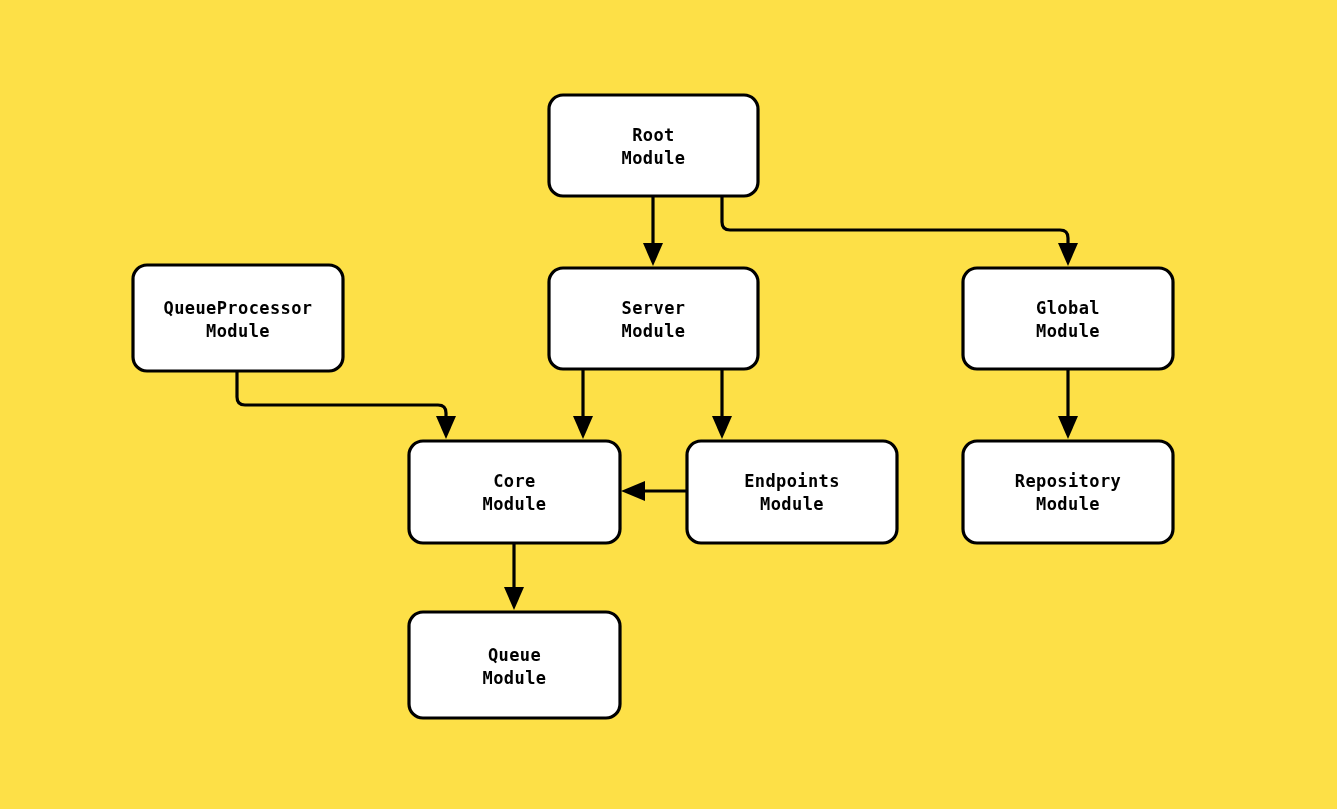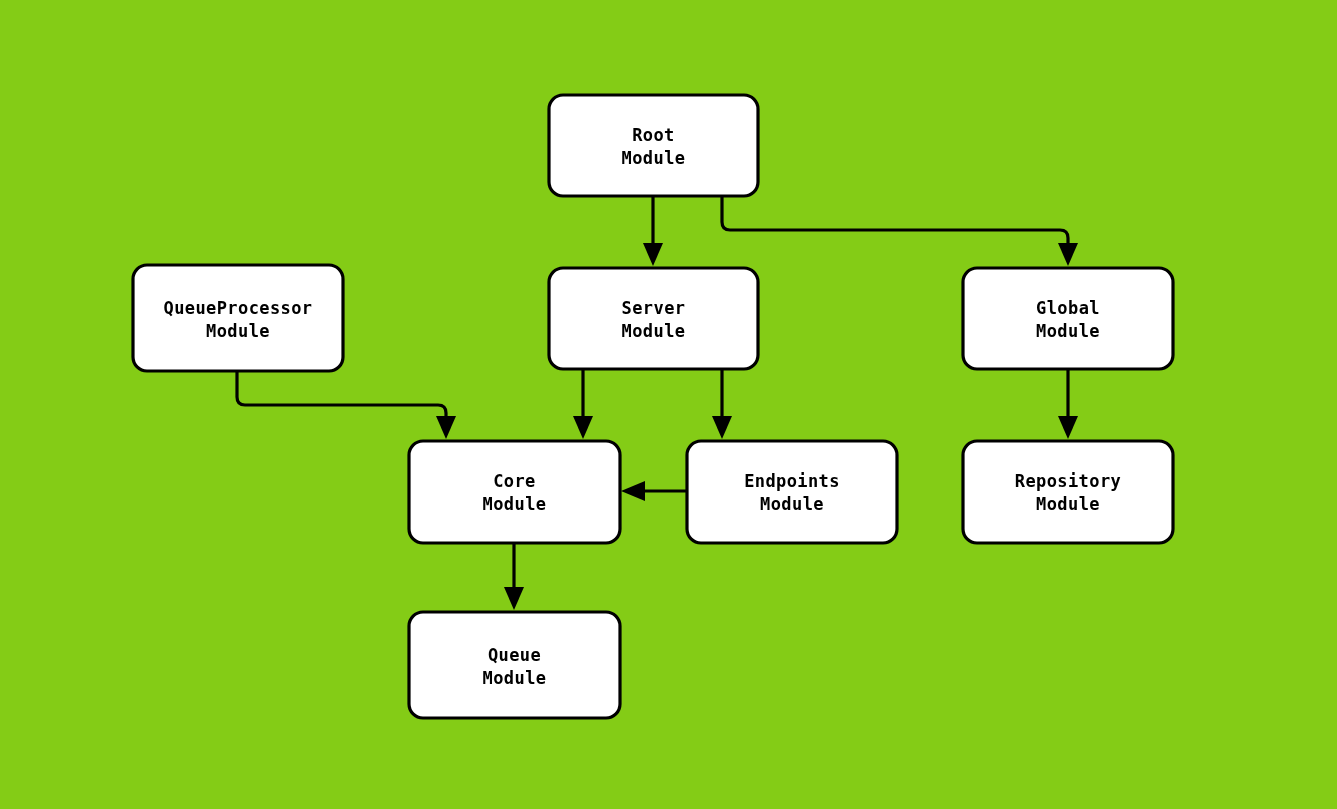--- a/index.html
+++ b/index.html
@@ -11,21 +11,21 @@
   body {
     width: 1337px;
     height: 809px;
     overflow: hidden;
     font-family: "DejaVu Sans Mono", "Liberation Mono", monospace;
   }
   #diagram-root {
     position: relative;
     width: 1337px;
     height: 809px;
-    background: #84cc16;
+    background: #fde047;
   }
   svg#diagram-canvas {
     display: block;
     width: 1337px;
     height: 809px;
   }
   .node-box {
     fill: #ffffff;
     stroke: #000000;
     stroke-width: 3.2;

